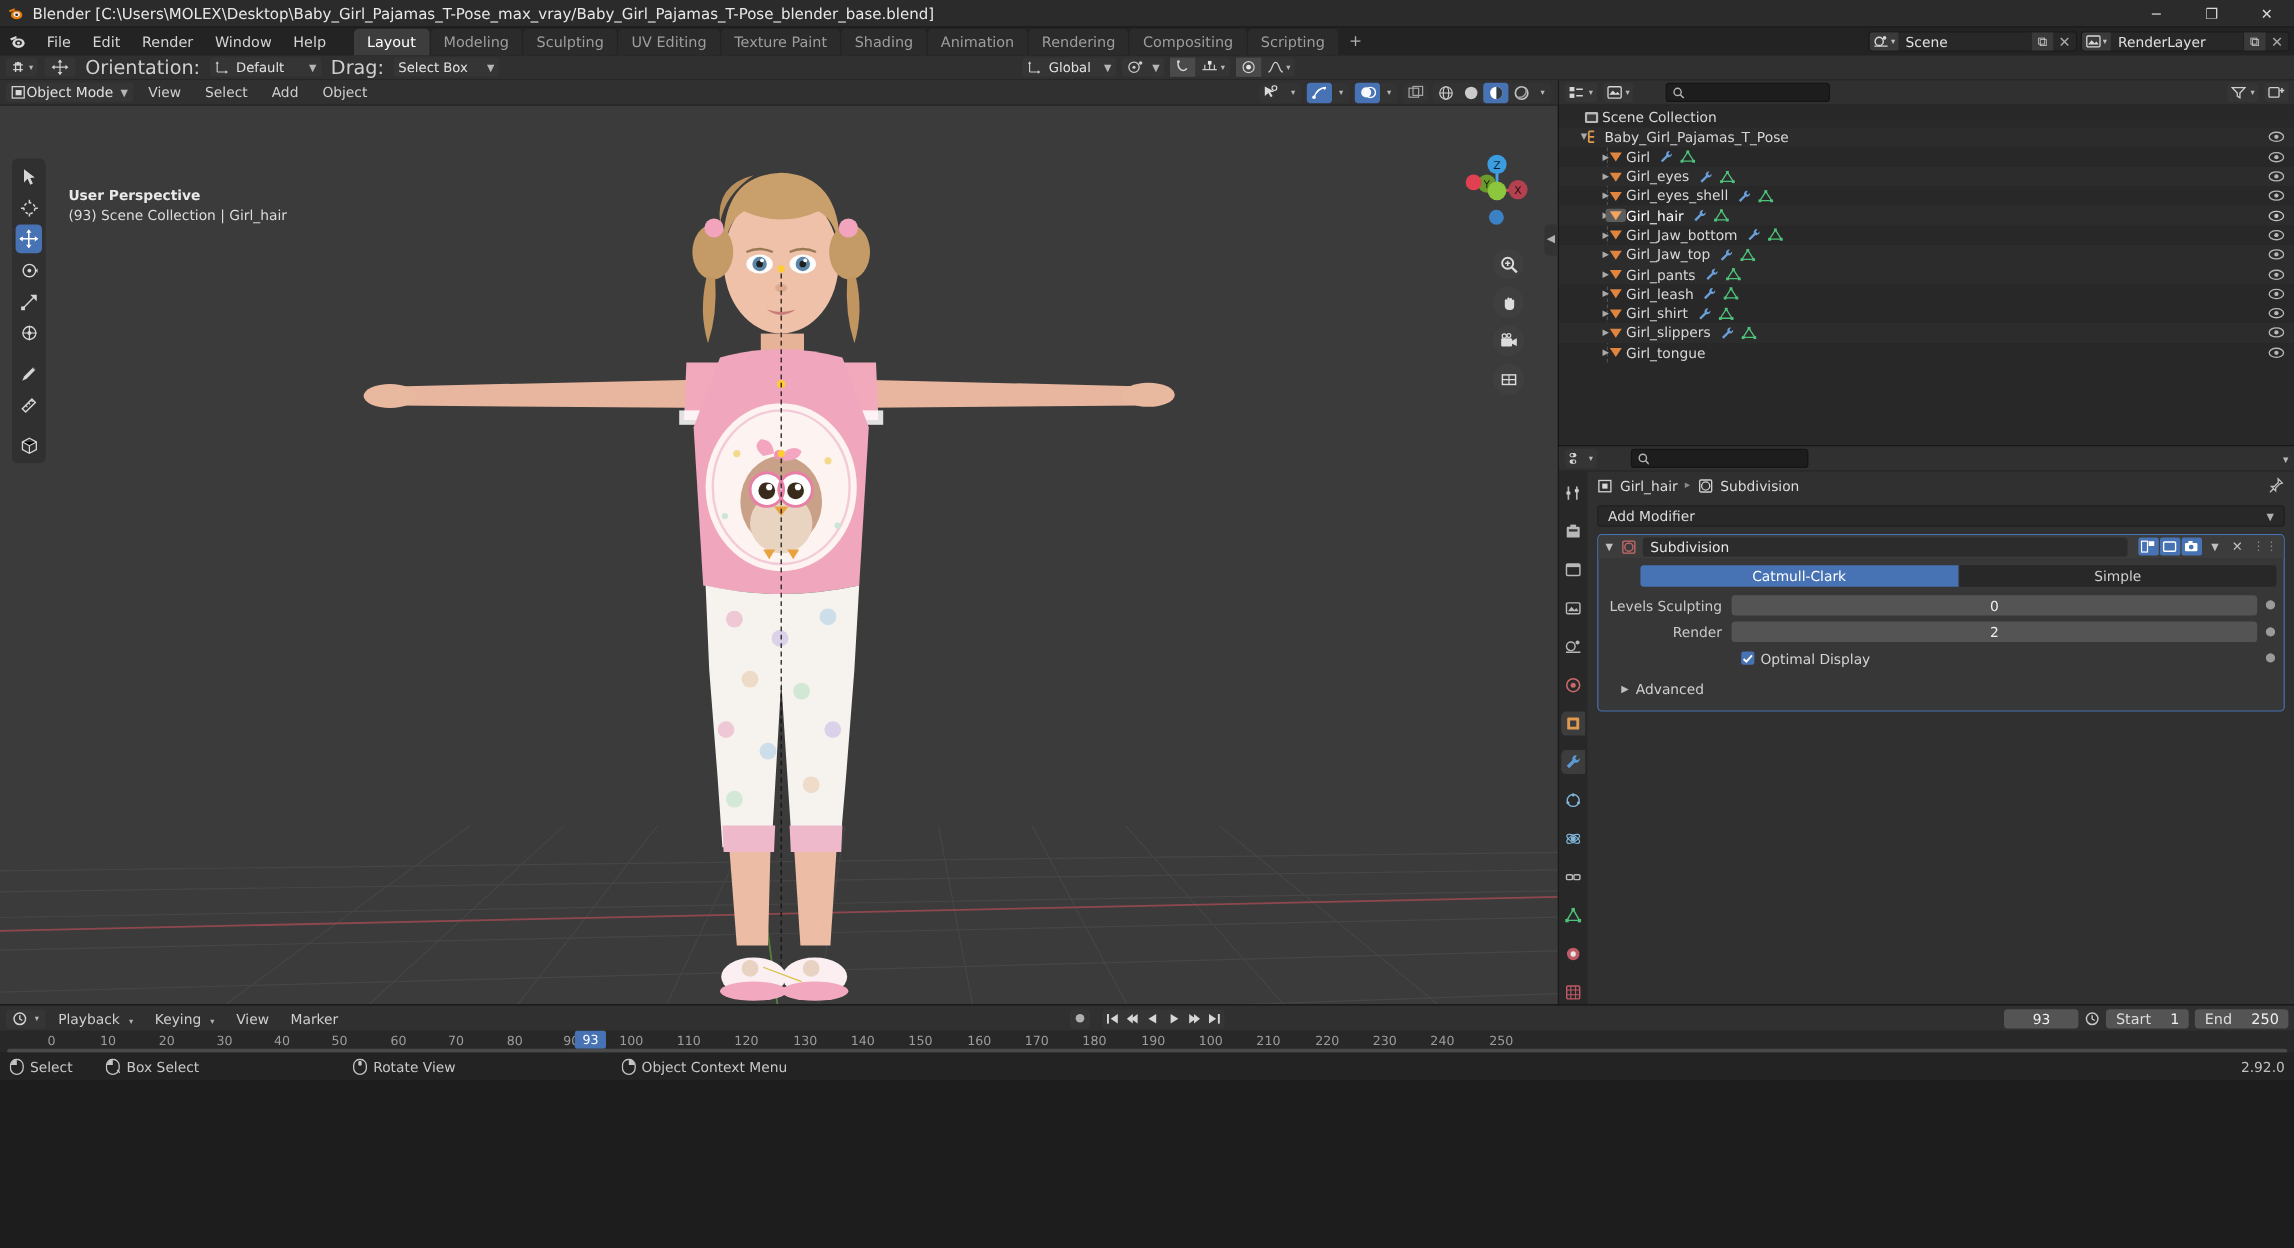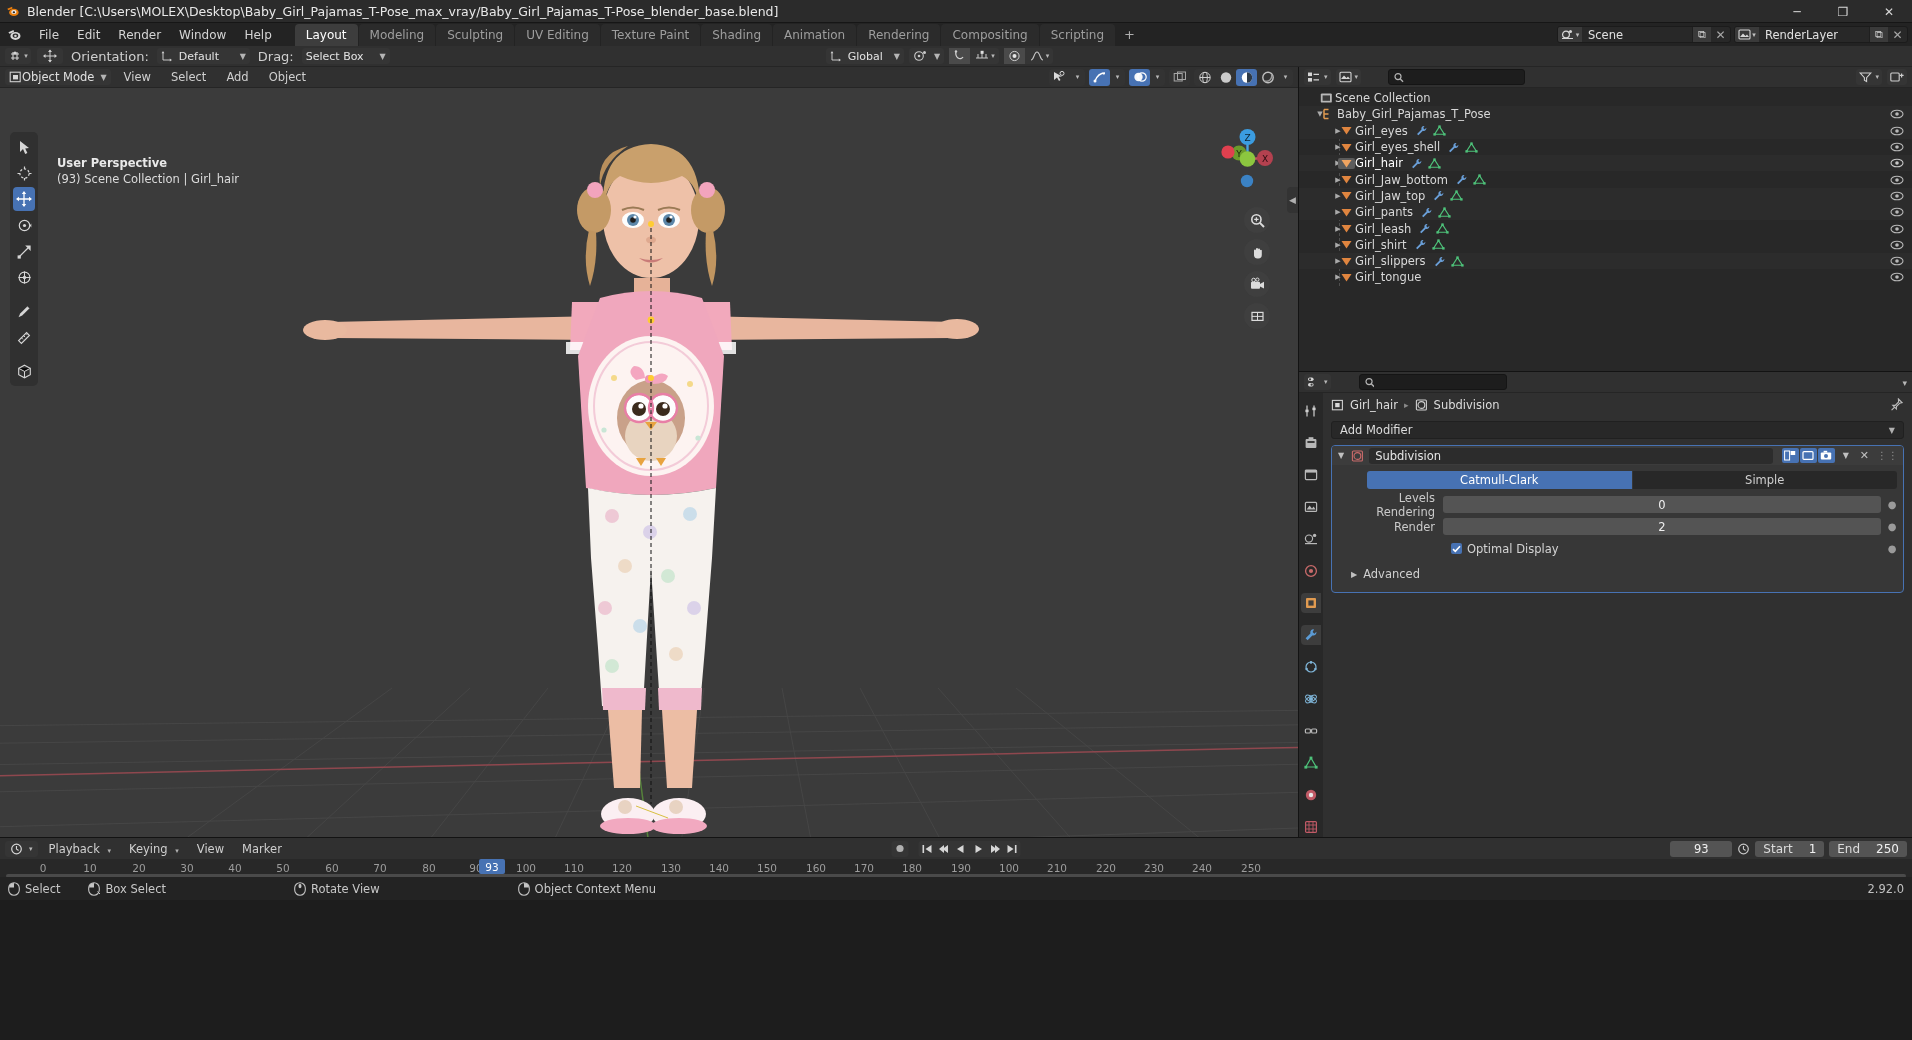--- a/index.html
+++ b/index.html
@@ -51,21 +51,21 @@
   .id-x { width:19px; height:17px; display:flex; align-items:center; justify-content:center;
           color:#a9a9a9; font-size:12px; }
 
   
   .toolrow {
     height:21px; background:#303030; display:flex; align-items:center; padding:0 5px; gap:6px;
     border-bottom:1px solid #252525;
   }
   .tr-icnbtn { height:16px; min-width:26px; background:#353535; border-radius:3px; display:flex;
                align-items:center; justify-content:center; gap:2px; padding:0 3px; }
-  .tr-label { font-size:13px; color:#cfcfcf; padding:0 2px; }
+  .tr-label { font-size:16px; color:#cfcfcf; padding:0 2px; }
   .tr-dd {
     height:16px; background:#353535; border-radius:3px; display:flex; align-items:center;
     padding:0 4px 0 4px; gap:5px; min-width:78px;
   }
   .tr-dd .val { font-size:11px; color:#e2e2e2; }
   .chev { font-size:8px; color:#b5b5b5; margin-left:auto; padding-left:6px; }
   .tr-group { display:flex; gap:1px; background:#353535; border-radius:3px; padding:0; height:16px; }
   .tr-group .seg { display:flex; align-items:center; justify-content:center; padding:0 4px;
                    min-width:20px; height:16px; }
   .tr-group .seg.on { background:#4a4a4a; }
@@ -813,20 +813,46 @@
               <svg width="14" height="11" viewBox="0 0 14 11">
                   <ellipse cx="7" cy="5.5" rx="6" ry="3.8" fill="none" stroke="#b8b8b8" stroke-width="1.1"></ellipse>
                   <circle cx="7" cy="5.5" r="1.8" fill="#b8b8b8"></circle>
                 </svg>
             </div>
           </div>
 
           <div style="position:relative;">
             <div class="ol-vline"></div>
 
+            <div class="ol-row">
+              <div class="ol-disc" style="padding-left:34px;">▶</div>
+              <div class="ol-icn">
+                  <svg width="13" height="11" viewBox="0 0 13 11">
+                    <path d="M1.5 2 L11.5 2 L6.5 9.5 Z" fill="#e0853f"></path>
+                  </svg>
+                </div>
+              <span class="ol-name">Girl</span>
+              <div class="ol-subicons">
+                <svg width="13" height="11" viewBox="0 0 13 11">
+                    <path d="M9.5 1 a2.6 2.6 0 0 0-3 3.4 L2 8.9 l1.4 1.4 L7.9 5.8 A2.6 2.6 0 0 0 11.3 2.8 L9.6 4.5 L8.2 3.1 Z" fill="#6a9fd8"></path>
+                  </svg>
+                <svg width="13" height="11" viewBox="0 0 13 11">
+                    <path d="M6.5 1.6 L11.4 9.2 L1.6 9.2 Z" fill="none" stroke="#4ec27a" stroke-width="1.1"></path>
+                    <rect x="5.3" y="0.4" width="2.4" height="2.4" fill="#4ec27a"></rect>
+                    <rect x="0.4" y="8.2" width="2.4" height="2.4" fill="#4ec27a"></rect>
+                    <rect x="10.2" y="8.2" width="2.4" height="2.4" fill="#4ec27a"></rect>
+                  </svg>
+              </div>
+              <div class="ol-eye">
+                <svg width="14" height="11" viewBox="0 0 14 11">
+                    <ellipse cx="7" cy="5.5" rx="6" ry="3.8" fill="none" stroke="#b8b8b8" stroke-width="1.1"></ellipse>
+                    <circle cx="7" cy="5.5" r="1.8" fill="#b8b8b8"></circle>
+                  </svg>
+              </div>
+            </div>
 
             <div class="ol-row alt">
               <div class="ol-disc" style="padding-left:34px;">▶</div>
               <div class="ol-icn">
                   <svg width="13" height="11" viewBox="0 0 13 11">
                     <path d="M1.5 2 L11.5 2 L6.5 9.5 Z" fill="#e0853f"></path>
                   </svg>
                 </div>
               <span class="ol-name">Girl_eyes</span>
               <div class="ol-subicons">
@@ -1259,21 +1285,21 @@
                 <span style="font-size:10px;color:#8e8e8e;letter-spacing:1px;">⋮⋮</span>
               </div>
 
               <div class="mod-body">
                 <div class="seg2">
                   <div class="s on">Catmull-Clark</div>
                   <div class="s">Simple</div>
                 </div>
 
                 <div class="prop-row">
-                  <div class="prop-lbl">Levels Rendering</div>
+                  <div class="prop-lbl">Levels Sculpting</div>
                   <div class="prop-val">0</div>
                   <div class="prop-dot">●</div>
                 </div>
 
                 <div class="prop-row">
                   <div class="prop-lbl">Render</div>
                   <div class="prop-val">2</div>
                   <div class="prop-dot">●</div>
                 </div>
 

